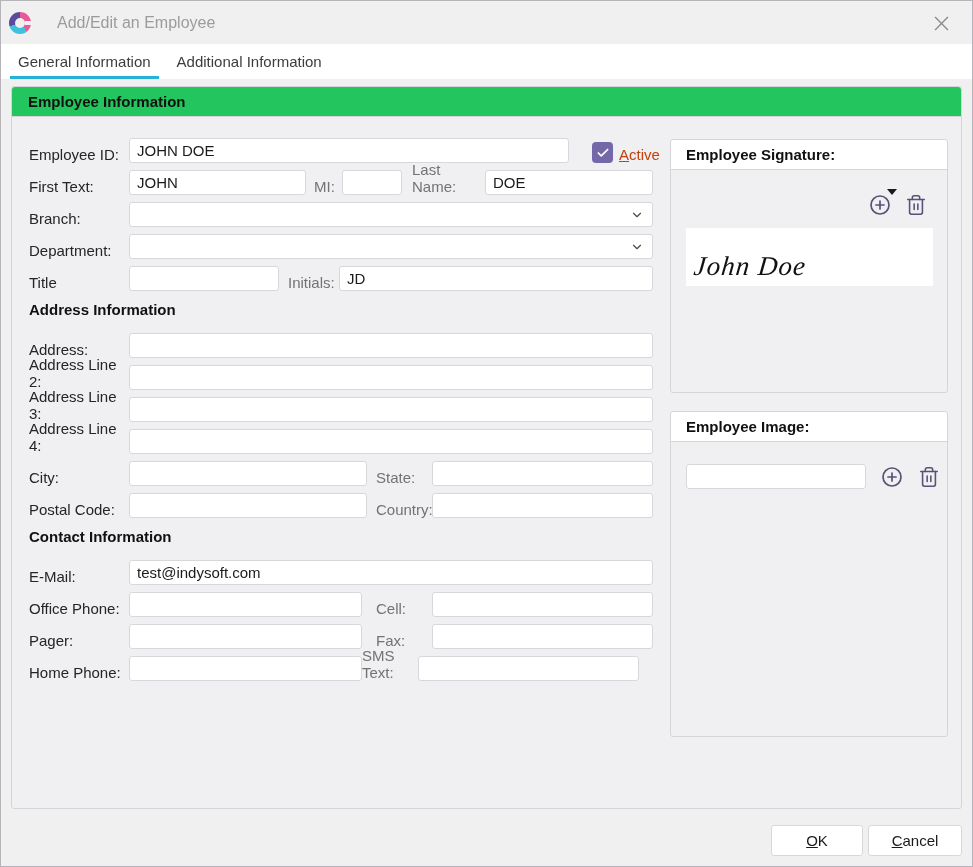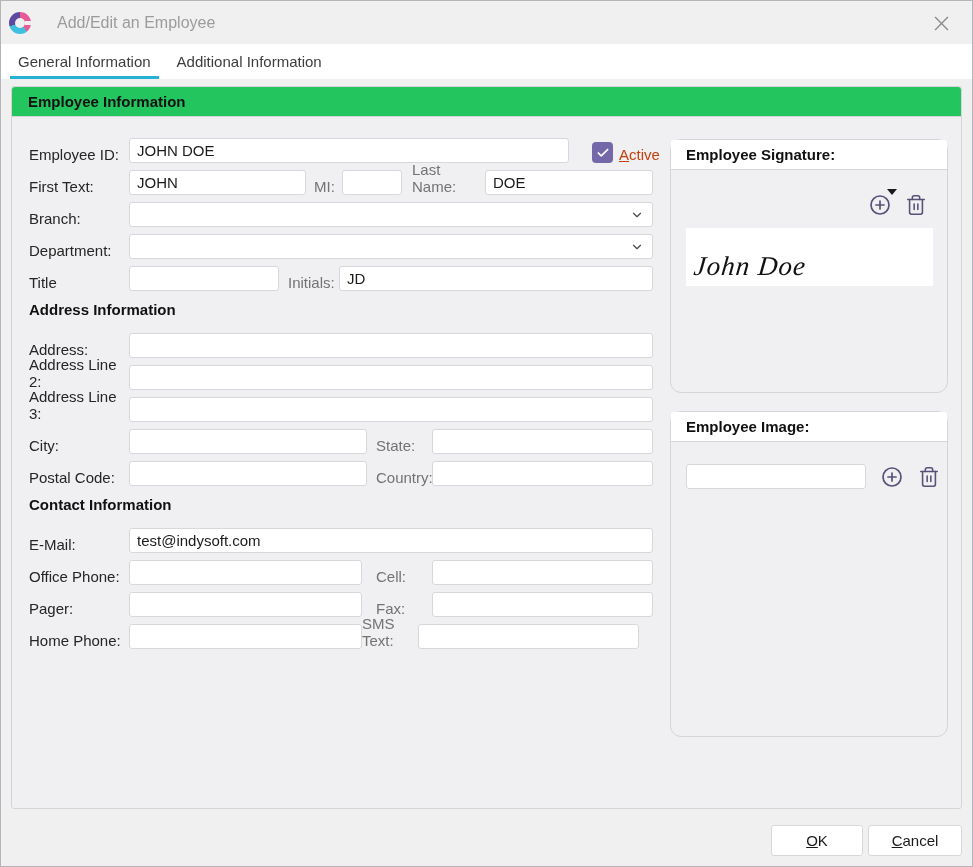--- a/index.html
+++ b/index.html
@@ -68,21 +68,21 @@
     display: flex; align-items: center; justify-content: space-between; padding: 0 8px 0 7px;
   }
   .checkbox {
     width: 21px; height: 21px; border-radius: 4px; background: #7568a9;
     display: inline-flex; align-items: center; justify-content: center; margin-left: 23px; flex: 0 0 21px;
   }
   .chk-label { margin-left: 6px; color: #c2410c; }
   
   .panel {
     position: absolute; width: 278px; background: #f0eff1;
-    border: 1px solid #d6d4d8; border-radius: 11px;
+    border: 1px solid #d6d4d8; border-radius: 3px;
   }
   .panel-sig { left: 658px; top: 52px; height: 254px; }
   .panel-img { left: 658px; top: 324px; height: 326px; }
   .panel-header {
     height: 30px; background: #ffffff; border-bottom: 1px solid #d6d4d8;
     border-radius: 3px 3px 0 0; display: flex; align-items: center;
     padding-left: 15px; font-weight: bold; color: #111;
   }
   .icon-row { display: flex; justify-content: flex-end; align-items: center; gap: 13px; padding: 23px 20px 0 0; }
   .icon-btn { position: relative; display: inline-flex; align-items: center; }
@@ -189,20 +189,24 @@
       <input class="txt" style="width: 524px;" value="">
     </div>
     <div class="row">
       <span class="lbl">Address Line 2:</span>
       <input class="txt" style="width: 524px;" value="">
     </div>
     <div class="row">
       <span class="lbl">Address Line 3:</span>
       <input class="txt" style="width: 524px;" value="">
     </div>
+    <div class="row">
+      <span class="lbl">Address Line 4:</span>
+      <input class="txt" style="width: 524px;" value="">
+    </div>
 
     <div class="row">
       <span class="lbl">City:</span>
       <input class="txt" style="width: 238px;" value="">
       <span class="mid-lbl" style="margin-left:9px;width:56px">State:</span>
       <input class="txt" style="width: 221px;" value="">
     </div>
     <div class="row">
       <span class="lbl">Postal Code:</span>
       <input class="txt" style="width: 238px;" value="">

